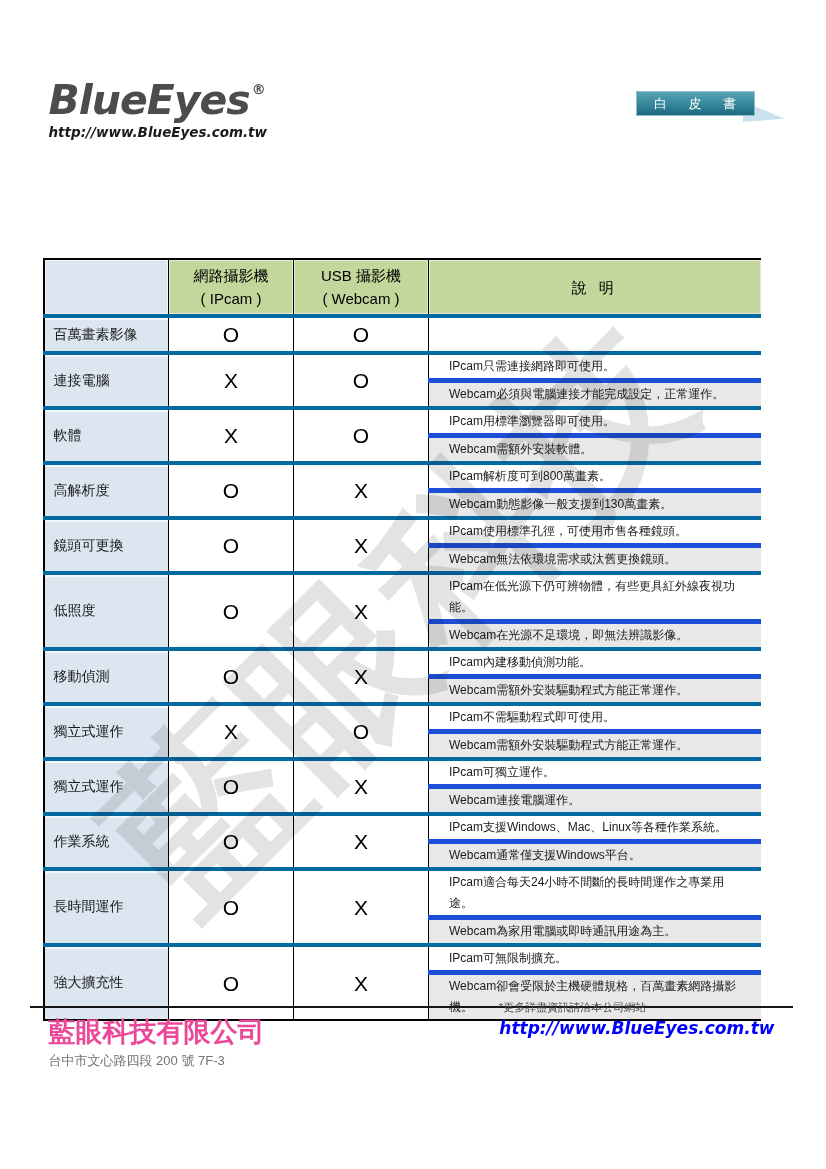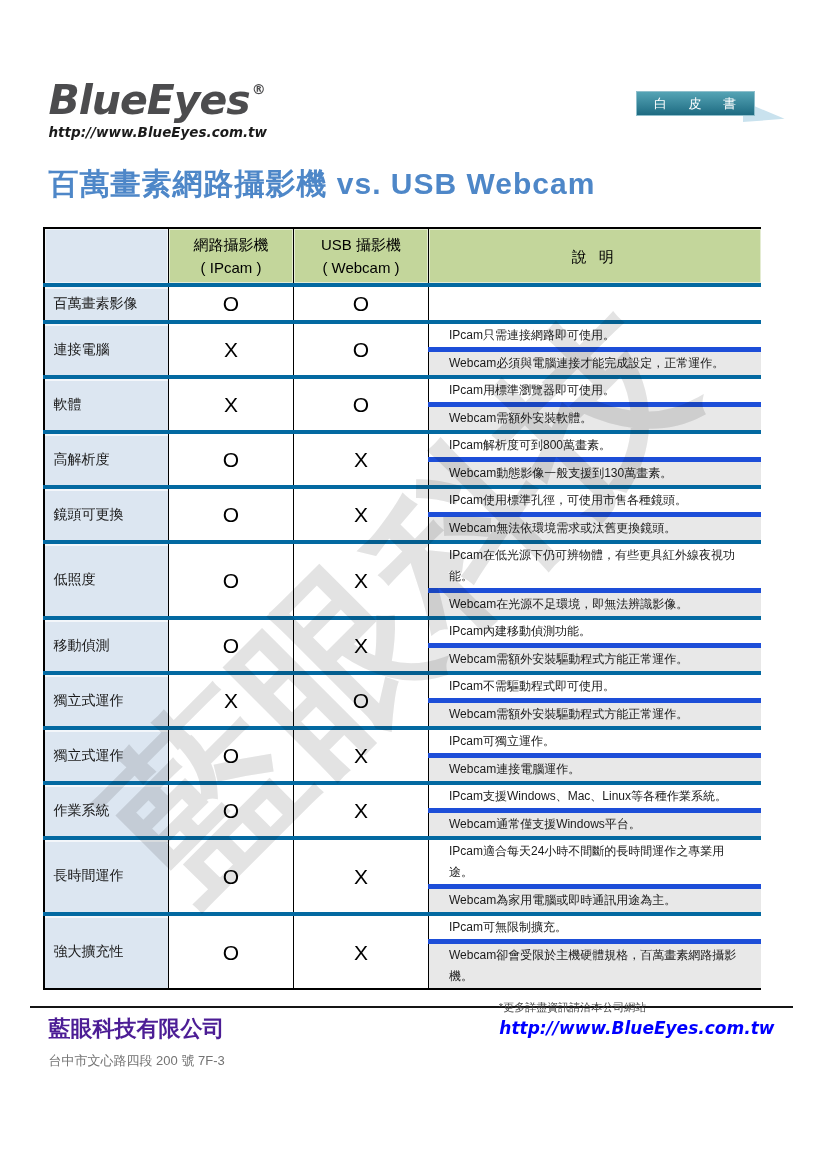--- a/index.html
+++ b/index.html
@@ -25,21 +25,21 @@
   
   .title { position:absolute; left:46px; top:164px; font-size:30px; font-weight:700;
            color:var(--title_blue); letter-spacing:1px; }
 
   
   .table-wrap { position:absolute; left:40px; top:227px; width:718px; overflow:hidden; }
   .watermark { position:absolute; left:50%; top:49%; transform:translate(-50%,-50%) rotate(-45deg);
                font-size:178px; font-weight:700; letter-spacing:4px; white-space:nowrap;
                color:#E3E3E3; mix-blend-mode:multiply; z-index:3; pointer-events:none; }
   table.cmp { border-collapse:collapse; width:718px; table-layout:fixed; background:#fff; }
-  table.cmp { border:2px solid #000; }
+  table.cmp { border:2px solid #000;margin-top:31px; }
   col.w-feature { width:125px; } col.w-ipcam { width:125px; }
   col.w-webcam { width:135px; } col.w-desc { width:333px; }
 
   thead th { background:var(--header_green); font-weight:400; font-size:15px;
              border-left:1px solid #000; border-bottom:1.5px solid #000;
              padding:4px 2px; line-height:23px; color:#000;
              box-shadow:inset 0 0 0 1px rgba(255,255,255,.55); }
   thead th.h-feature { background:var(--col_blue); }
   thead th.h-desc { letter-spacing:4px; }
 
@@ -50,21 +50,21 @@
   td.c-feature { background:var(--col_blue); font-size:14px; padding:4px 4px 4px 9px;
                  color:#1a1a1a; box-shadow:inset 0 2px 0 rgba(255,255,255,.65); }
   td.c-mark { text-align:center; font-size:21px; line-height:21px; color:#000;
               font-family:"Liberation Sans", sans-serif; }
   td.c-note { font-size:12px; line-height:21px; padding:1px 20px; color:#1a1a1a; background:#fff; }
   td.c-note.shade { background:var(--shade_gray); }
   td.c-note.empty { height:37px; }
 
   
   .footer-divider { position:absolute; left:27px; top:1006px; width:763px; height:2px; background:#151515; }
-  .footer-company { position:absolute; left:46px; top:1014px; font-size:22px; font-weight:700; color:#4c1d95; }
+  .footer-company { position:absolute; left:46px; top:1014px; font-size:27px; font-weight:700; color:#ec4899; }
   .footer-url { position:absolute; left:400px; top:1018px; width:372px; text-align:right;
                 font-family:"DejaVu Sans", sans-serif; font-style:italic; font-weight:700;
                 font-size:17px; color:var(--url_blue); text-decoration:none; }
   .footer-address { position:absolute; left:46px; top:1052px; font-size:13px; color:#737373; }
   .footer-note { position:absolute; left:400px; top:1000px; width:340px; text-align:center;
                  font-size:11px; color:#4a4a4a; }
   .footer-tel { position:absolute; left:46px; top:1075px; font-size:13px; color:#3d3d3d; }
   .footer-tel .red { color:var(--phone_red); font-weight:700; }
   .footer-tel .gap { display:inline-block; width:14px; }
 </style>
@@ -74,21 +74,20 @@
 <div class="page">
 
   <div class="logo-block">
     <div class="logo"><span>BlueEyes</span><sup>®</sup></div>
     <div class="logo-url">http://www.BlueEyes.com.tw</div>
   </div>
 
   <div class="badge-tri"></div>
   <div class="badge">白 皮 書</div>
 
-  <h1 class="title">百萬畫素網路攝影機 vs. USB Webcam</h1>
 
   <div class="table-wrap">
     <div class="watermark">藍眼科技</div>
     <table class="cmp">
       <colgroup>
         <col class="w-feature">
           <col class="w-ipcam">
           <col class="w-webcam">
           <col class="w-desc">
       </colgroup>

